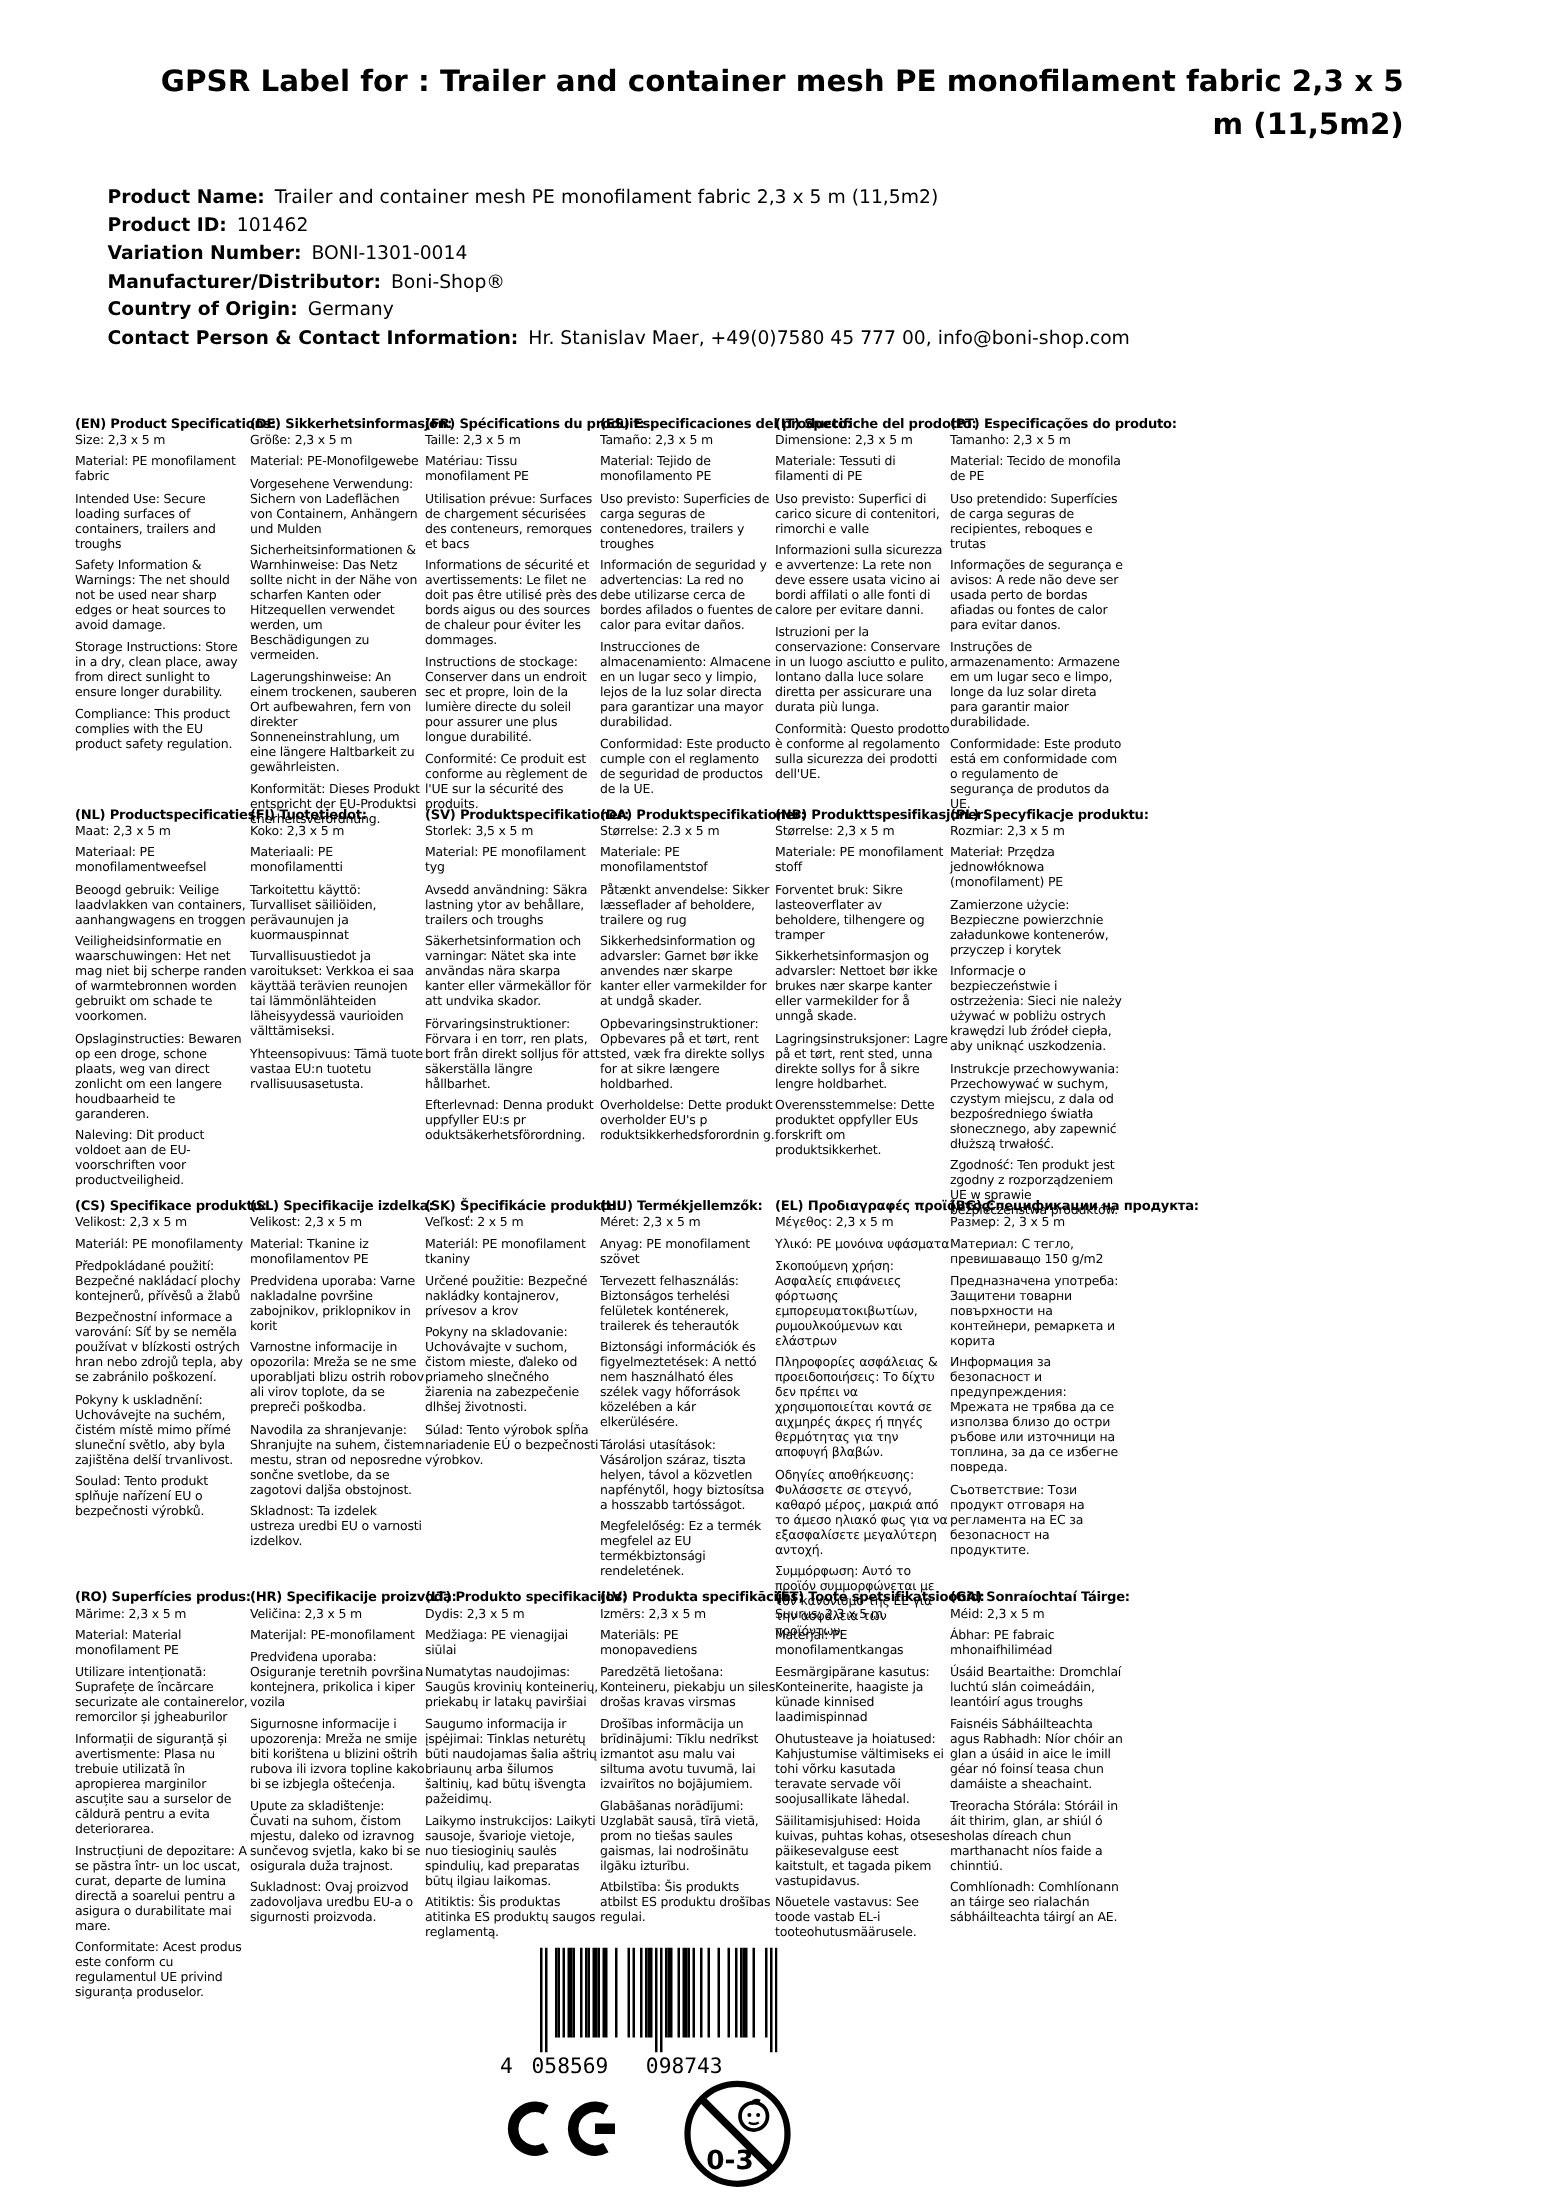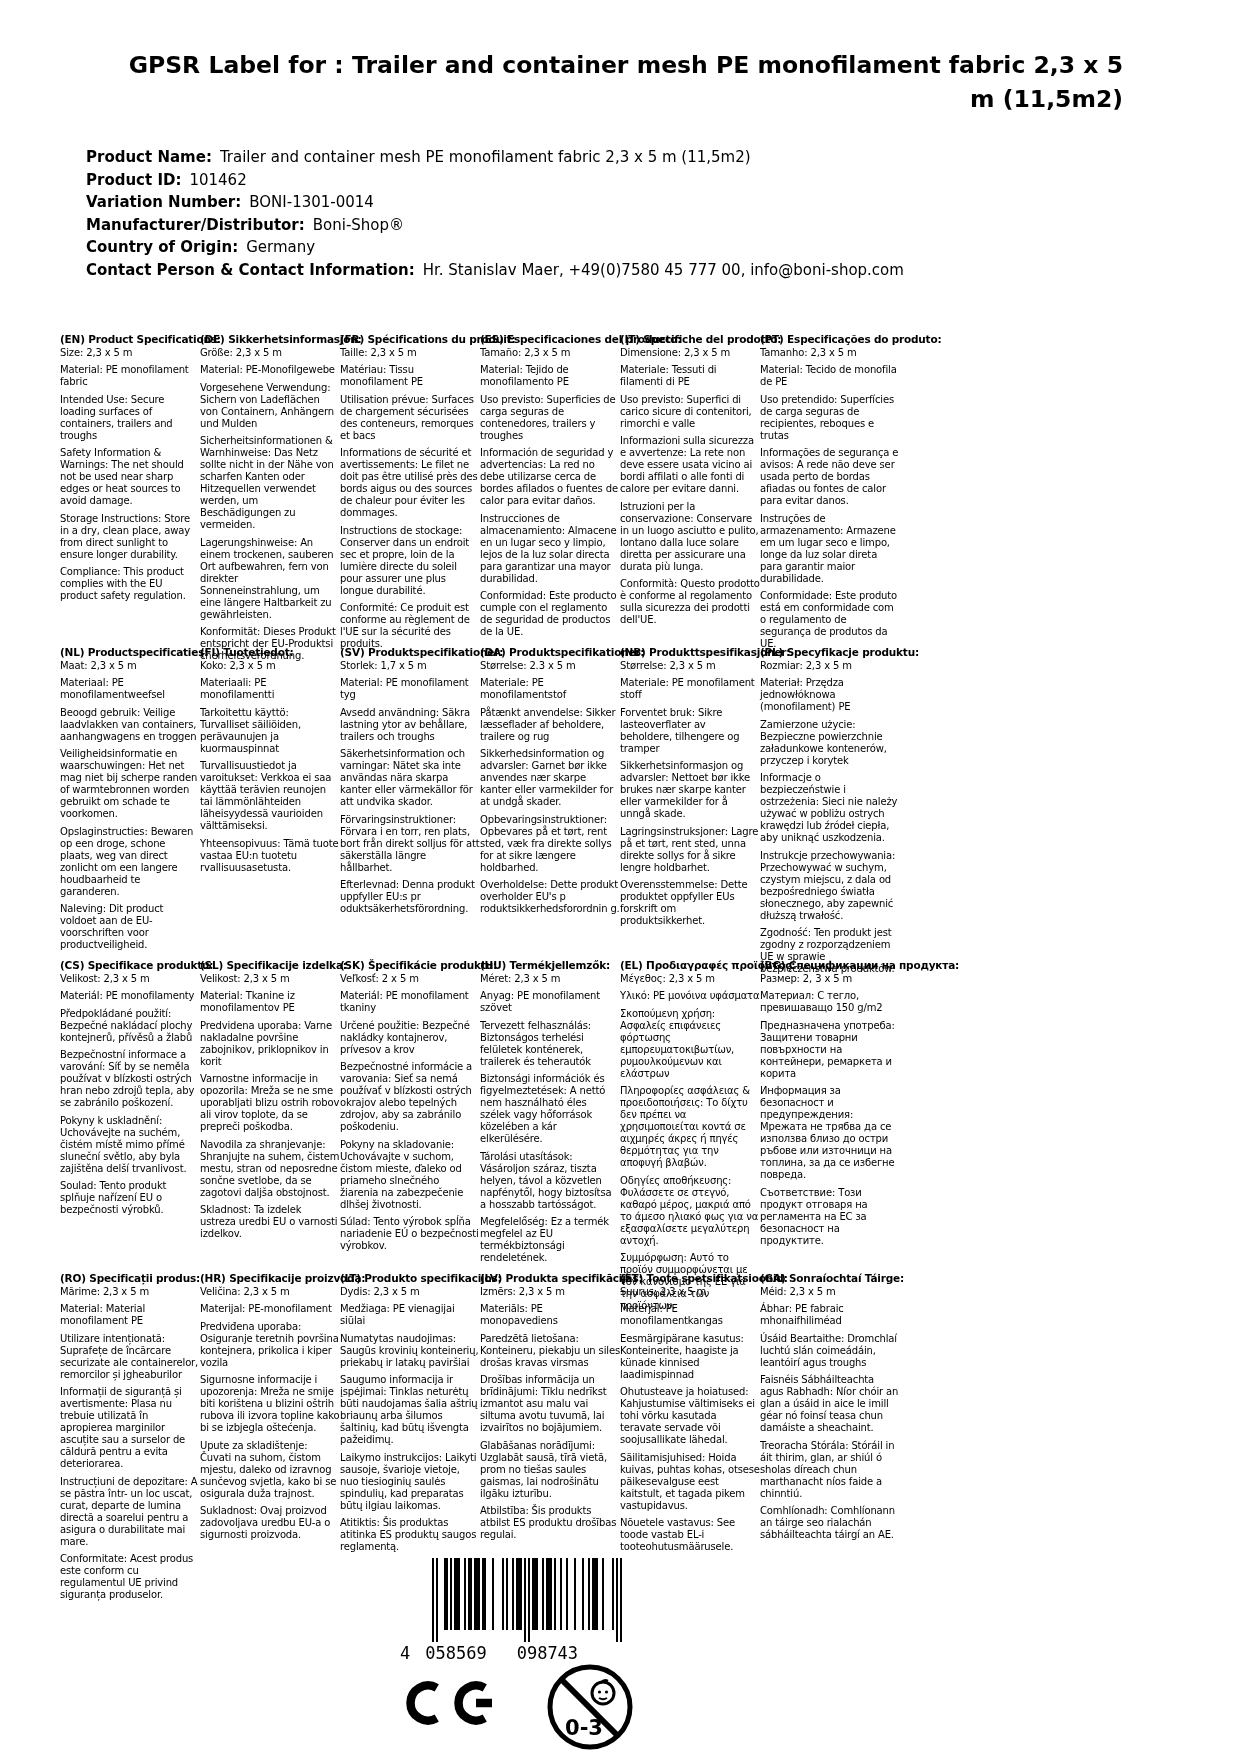--- a/index.html
+++ b/index.html
@@ -121,21 +121,21 @@
     <div class="block">
       <div class="block-heading">(FI) Tuotetiedot:</div>
       <p class="block-line">Koko: 2,3 x 5 m</p>
       <p class="block-line">Materiaali: PE monofilamentti</p>
       <p class="block-line">Tarkoitettu käyttö: Turvalliset säiliöiden, perävaunujen ja kuormauspinnat</p>
       <p class="block-line">Turvallisuustiedot ja varoitukset: Verkkoa ei saa käyttää terävien reunojen tai lämmönlähteiden läheisyydessä vaurioiden välttämiseksi.</p>
       <p class="block-line">Yhteensopivuus: Tämä tuote vastaa EU:n tuotetu rvallisuusasetusta.</p>
     </div>
     <div class="block">
       <div class="block-heading">(SV) Produktspecifikationer:</div>
-      <p class="block-line">Storlek: 1,7 x 5 m</p>
+      <p class="block-line">Storlek: 3,5 x 5 m</p>
       <p class="block-line">Material: PE monofilament tyg</p>
       <p class="block-line">Avsedd användning: Säkra lastning ytor av behållare, trailers och troughs</p>
       <p class="block-line">Säkerhetsinformation och varningar: Nätet ska inte användas nära skarpa kanter eller värmekällor för att undvika skador.</p>
       <p class="block-line">Förvaringsinstruktioner: Förvara i en torr, ren plats, bort från direkt solljus för att säkerställa längre hållbarhet.</p>
       <p class="block-line">Efterlevnad: Denna produkt uppfyller EU:s pr oduktsäkerhetsförordning.</p>
     </div>
     <div class="block">
       <div class="block-heading">(DA) Produktspecifikationer:</div>
       <p class="block-line">Størrelse: 2.3 x 5 m</p>
       <p class="block-line">Materiale: PE monofilamentstof</p>
@@ -178,21 +178,20 @@
       <p class="block-line">Predvidena uporaba: Varne nakladalne površine zabojnikov, priklopnikov in korit</p>
       <p class="block-line">Varnostne informacije in opozorila: Mreža se ne sme uporabljati blizu ostrih robov ali virov toplote, da se prepreči poškodba.</p>
       <p class="block-line">Navodila za shranjevanje: Shranjujte na suhem, čistem mestu, stran od neposredne sončne svetlobe, da se zagotovi daljša obstojnost.</p>
       <p class="block-line">Skladnost: Ta izdelek ustreza uredbi EU o varnosti izdelkov.</p>
     </div>
     <div class="block">
       <div class="block-heading">(SK) Špecifikácie produktu:</div>
       <p class="block-line">Veľkosť: 2 x 5 m</p>
       <p class="block-line">Materiál: PE monofilament tkaniny</p>
       <p class="block-line">Určené použitie: Bezpečné nakládky kontajnerov, prívesov a krov</p>
-      <p class="block-line">Bezpečnostné informácie a varovania: Sieť sa nemá používať v blízkosti ostrých okrajov alebo tepelných zdrojov, aby sa zabránilo poškodeniu.</p>
       <p class="block-line">Pokyny na skladovanie: Uchovávajte v suchom, čistom mieste, ďaleko od priameho slnečného žiarenia na zabezpečenie dlhšej životnosti.</p>
       <p class="block-line">Súlad: Tento výrobok spĺňa nariadenie EÚ o bezpečnosti výrobkov.</p>
     </div>
     <div class="block">
       <div class="block-heading">(HU) Termékjellemzők:</div>
       <p class="block-line">Méret: 2,3 x 5 m</p>
       <p class="block-line">Anyag: PE monofilament szövet</p>
       <p class="block-line">Tervezett felhasználás: Biztonságos terhelési felületek konténerek, trailerek és teherautók</p>
       <p class="block-line">Biztonsági információk és figyelmeztetések: A nettó nem használható éles szélek vagy hőforrások közelében a kár elkerülésére.</p>
       <p class="block-line">Tárolási utasítások: Vásároljon száraz, tiszta helyen, távol a közvetlen napfénytől, hogy biztosítsa a hosszabb tartósságot.</p>
@@ -209,21 +208,21 @@
     </div>
     <div class="block">
       <div class="block-heading">(BG) Спецификации на продукта:</div>
       <p class="block-line">Размер: 2, 3 x 5 m</p>
       <p class="block-line">Материал: С тегло, превишаващо 150 g/m2</p>
       <p class="block-line">Предназначена употреба: Защитени товарни повърхности на контейнери, ремаркета и корита</p>
       <p class="block-line">Информация за безопасност и предупреждения: Мрежата не трябва да се използва близо до остри ръбове или източници на топлина, за да се избегне повреда.</p>
       <p class="block-line">Съответствие: Този продукт отговаря на регламента на ЕС за безопасност на продуктите.</p>
     </div>
     <div class="block">
-      <div class="block-heading">(RO) Specificații produs:</div>
+      <div class="block-heading">(RO) Superfícies produs:</div>
       <p class="block-line">Mărime: 2,3 x 5 m</p>
       <p class="block-line">Material: Material monofilament PE</p>
       <p class="block-line">Utilizare intenționată: Suprafețe de încărcare securizate ale containerelor, remorcilor și jgheaburilor</p>
       <p class="block-line">Informații de siguranță și avertismente: Plasa nu trebuie utilizată în apropierea marginilor ascuțite sau a surselor de căldură pentru a evita deteriorarea.</p>
       <p class="block-line">Instrucțiuni de depozitare: A se păstra într- un loc uscat, curat, departe de lumina directă a soarelui pentru a asigura o durabilitate mai mare.</p>
       <p class="block-line">Conformitate: Acest produs este conform cu regulamentul UE privind siguranța produselor.</p>
     </div>
     <div class="block">
       <div class="block-heading">(HR) Specifikacije proizvoda:</div>
       <p class="block-line">Veličina: 2,3 x 5 m</p>

